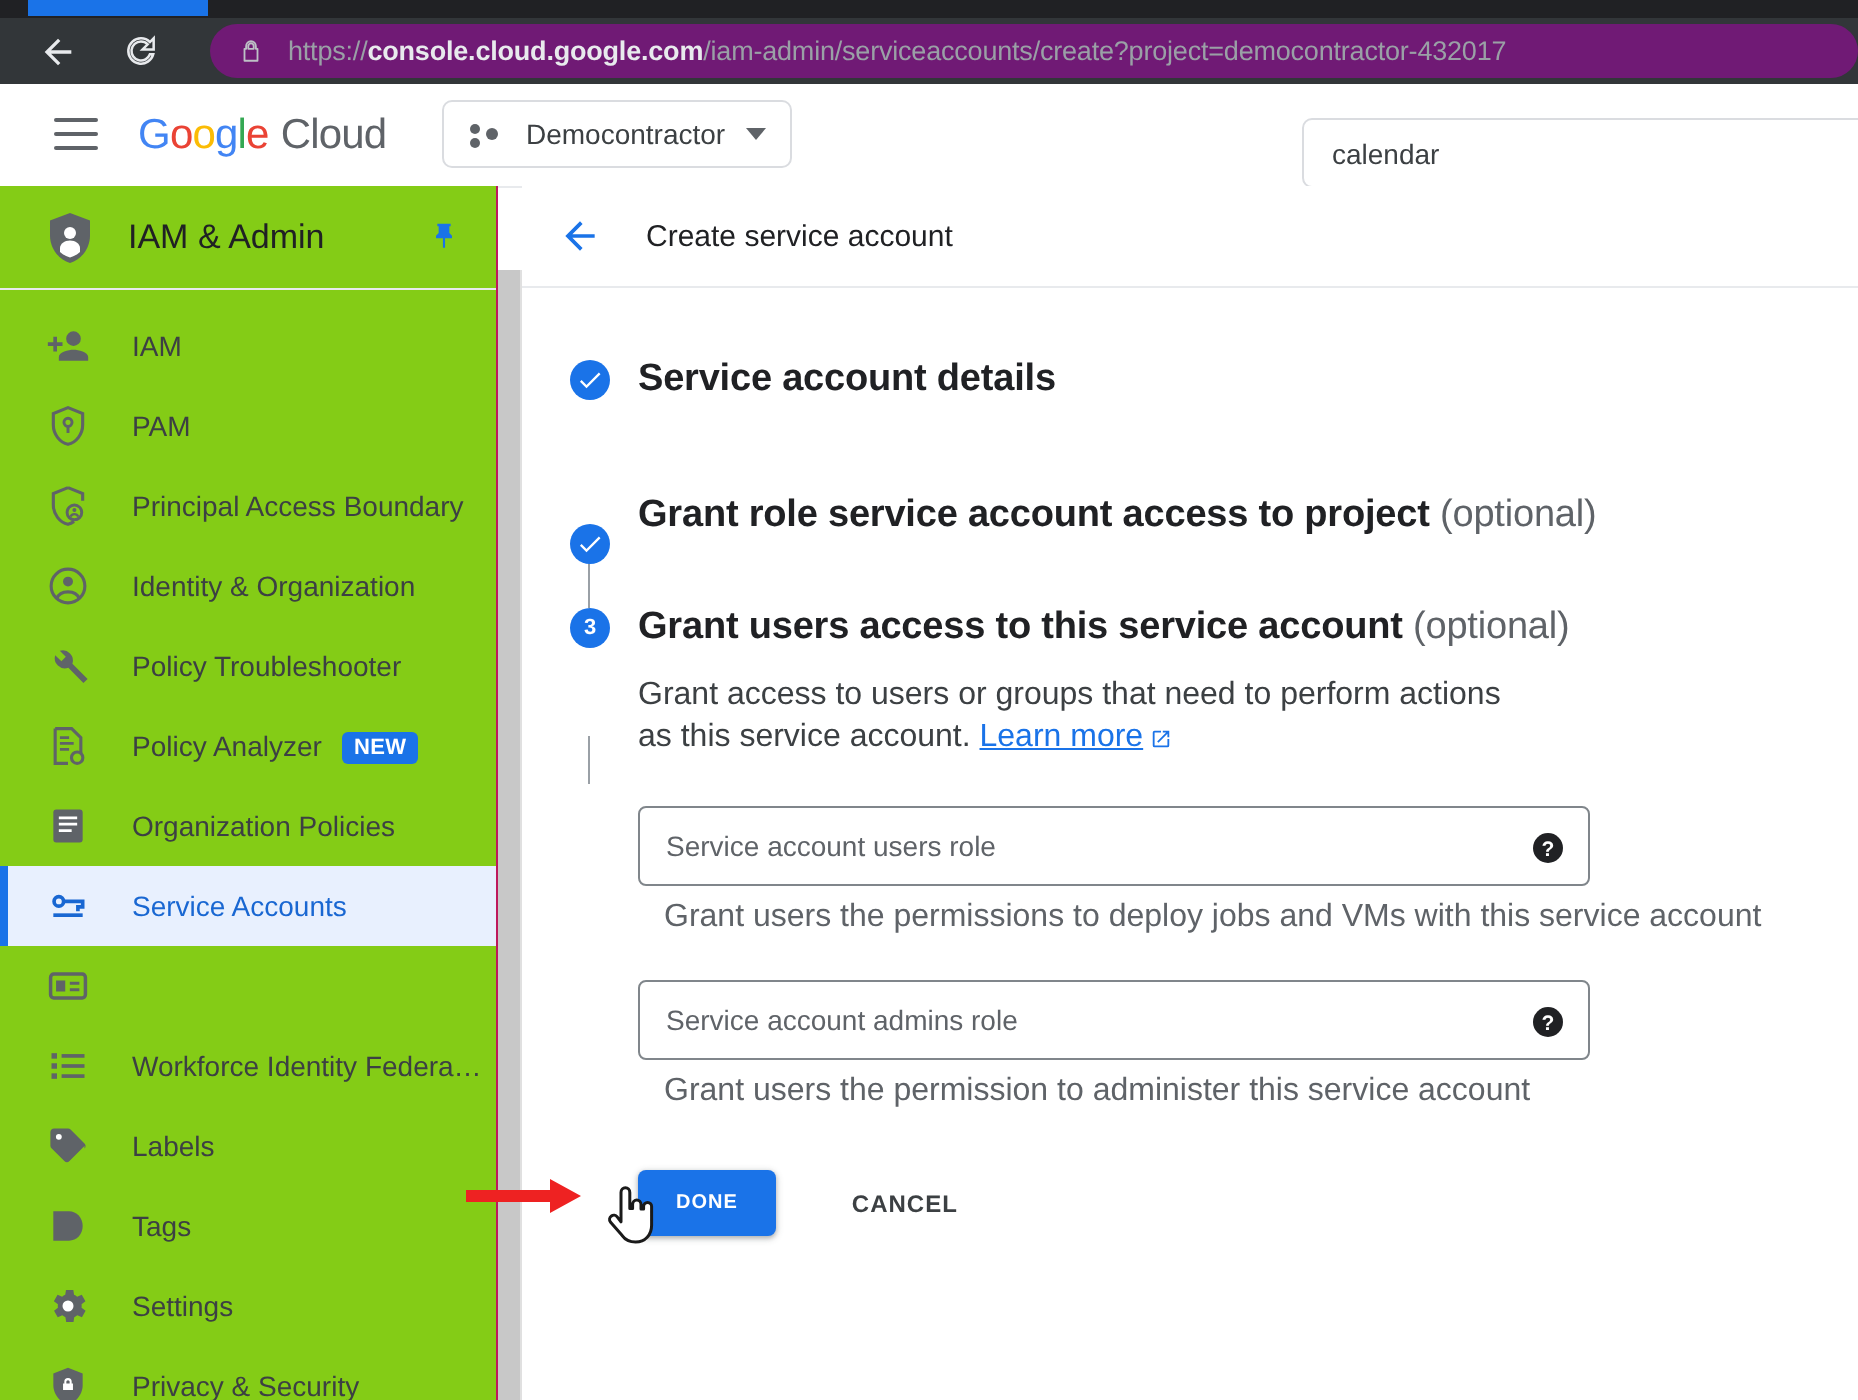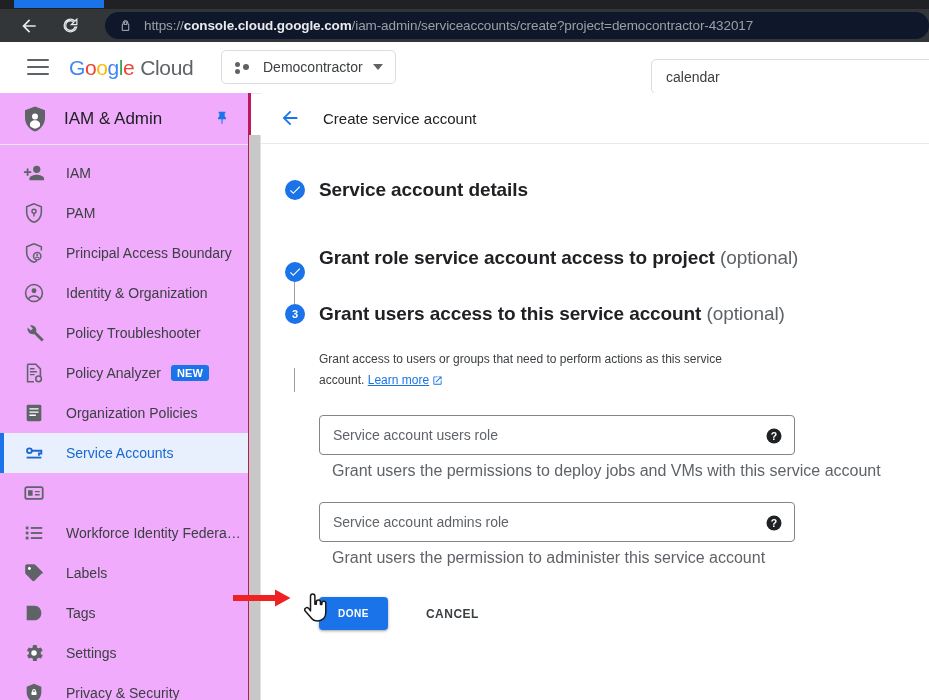--- a/index.html
+++ b/index.html
@@ -17,21 +17,21 @@
   .tab-sliver{position:absolute;left:14px;top:-12px;width:90px;height:20px;background:#1a73e8;border-radius:9px 9px 0 0;}
   .nav-bar{position:absolute;left:0;top:9px;width:929px;height:33px;background:#323639;}
 
   .nav-btn{position:absolute;top:9px;width:33px;height:33px;display:flex;align-items:center;justify-content:center;cursor:pointer;}
   .nav-back{left:12px;}
   .nav-reload{left:54px;}
   .nav-btn svg{display:block;}
 
   .omnibox{
     position:absolute;left:105px;top:12px;width:824px;height:27px;
-    background:#0f172a;border-radius:14px;display:flex;align-items:center;
+    background:#701a75;border-radius:14px;display:flex;align-items:center;
     padding-left:12px;box-sizing:border-box;overflow:hidden;
   }
   .omnibox .lock{width:16px;height:16px;flex:0 0 16px;margin-right:11px;display:flex;align-items:center;justify-content:center;}
   .url-text{font-size:13.5px;color:#9aa0a6;white-space:nowrap;letter-spacing:-0.1px;}
   .url-text b{color:#e8eaed;font-weight:700;}
 
   
   .page{position:absolute;left:0;top:42px;width:929px;height:658px;background:#fff;overflow:hidden;}
 
   
@@ -64,21 +64,21 @@
     border:1px solid #dadce0;border-radius:5px;background:#fff;box-sizing:border-box;
     display:flex;align-items:center;
   }
   .search-box input{
     border:0;outline:0;background:transparent;font-size:14px;color:#3c4043;
     font-family:inherit;width:100%;padding:0 14px;
   }
   .search-box input::placeholder{color:#5f6368;}
 
   
-  .sidebar{position:absolute;left:0;top:51px;width:248px;height:607px;background:#f0abfc;border-right:3px solid #be185d;overflow:hidden;}
+  .sidebar{position:absolute;left:0;top:51px;width:248px;height:607px;background:#84cc16;border-right:1px solid #be185d;overflow:hidden;}
   .sb-header{position:relative;height:52px;display:flex;align-items:center;border-bottom:1px solid #e8eaed;box-sizing:border-box;}
   .sb-header .shield{margin-left:20px;width:30px;height:30px;flex:0 0 30px;}
   .sb-title{font-size:17px;color:#202124;margin-left:14px;white-space:nowrap;}
   .sb-pin{position:absolute;right:18px;top:17px;width:16px;height:17px;cursor:pointer;}
 
   .sb-list{padding-top:8px;}
   .sb-item{position:relative;height:40px;display:flex;align-items:center;cursor:pointer;}
   .sb-item .sb-icon{width:24px;height:24px;flex:0 0 24px;margin-left:22px;display:flex;align-items:center;justify-content:center;}
   .sb-item .sb-label{font-size:14px;color:#3c4043;margin-left:20px;white-space:nowrap;overflow:hidden;}
   .sb-item.active{background:#e8f0fe;}
@@ -101,21 +101,21 @@
   .main-title{font-size:15px;color:#202124;margin-left:21px;white-space:nowrap;}
 
   .stepper{padding:32px 0 0 0;position:relative;}
   .step{position:relative;padding-left:58px;padding-right:30px;}
   .step-marker{position:absolute;left:24px;width:20px;height:20px;border-radius:50%;background:#1a73e8;display:flex;align-items:center;justify-content:center;}
   .step-marker.num{font-size:11px;color:#fff;font-weight:700;}
   .step-title{font-size:19px;color:#202124;font-weight:700;line-height:28px;letter-spacing:-0.1px;}
   .step-title .opt{color:#5f6368;font-weight:400;}
   .connector{position:absolute;left:33px;width:1px;background:#9aa0a6;}
 
-  .step-desc{font-size:12px;color:#3c4043;line-height:21px;margin-top:21px;max-width:448px;}
+  .step-desc{font-size:16px;color:#3c4043;line-height:21px;margin-top:9px;max-width:448px;}
   .link{color:#1a73e8;text-decoration:underline;cursor:pointer;white-space:nowrap;}
   .ext-icon{display:inline-block;vertical-align:-2px;margin-left:3px;}
 
   .field-wrap{margin-top:22px;}
   .field{
     width:476px;height:40px;border:1px solid #80868b;border-radius:4px;
     display:flex;align-items:center;box-sizing:border-box;background:#fff;position:relative;cursor:text;
   }
   .field input{
     border:0;outline:0;background:transparent;font-size:14px;color:#3c4043;

